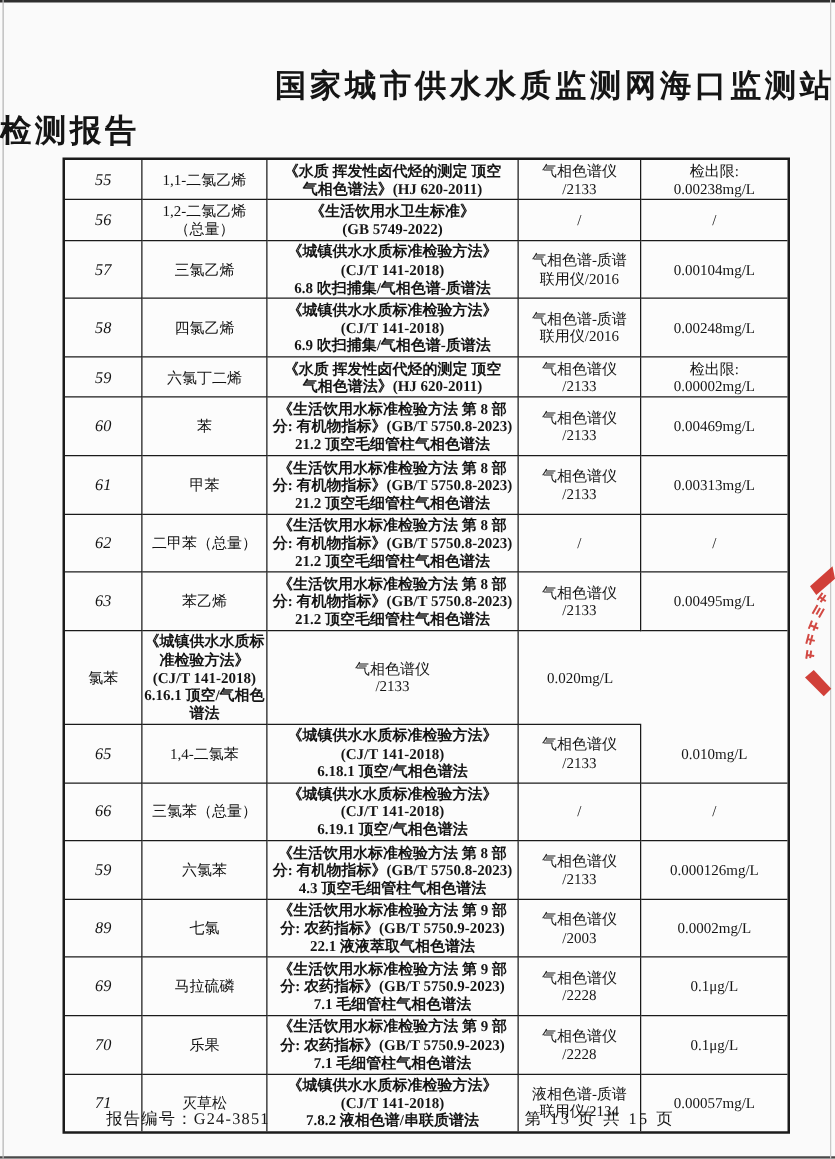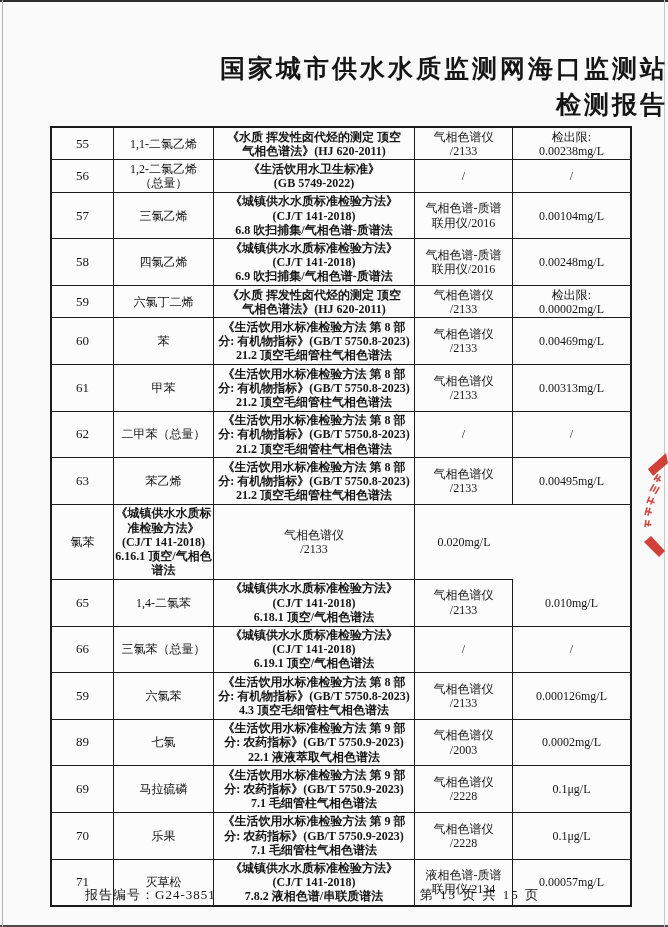--- a/index.html
+++ b/index.html
@@ -18,21 +18,21 @@
 
   .page{position:absolute;inset:0;}
 
   .title-line1{
     position:absolute;top:52px;left:0;width:100%;
     text-align:right;font-size:25px;font-weight:bold;
     letter-spacing:3px;white-space:nowrap;
   }
   .title-line2{
     position:absolute;top:88px;left:0;width:100%;
-    text-align:right;font-size:25px;font-weight:bold;
+    text-align:left;font-size:25px;font-weight:bold;
     letter-spacing:3px;
   }
 
   .tbl{
     position:absolute;top:126px;left:50px;width:582px;
     border:2px solid var(--border,#1b1b1b);
     box-sizing:border-box;
     background:#fcfcfc;
   }
   .tr{
@@ -44,21 +44,21 @@
     border-bottom:1.5px solid var(--border,#1b1b1b);
     box-sizing:border-box;
     display:flex;align-items:center;justify-content:center;
     text-align:center;
     font-size:12px;line-height:14.2px;
     padding:1.5px 1px;
     white-space:pre-line;
   }
   .td:last-child{border-right:none;}
   .tr:last-child .td{border-bottom:none;}
-  .td.no{font-size:13px;font-family:"Liberation Serif",serif;}
+  .td.no{font-size:13px;font-family:"Liberation Serif",serif;font-style:italic;}
   .td.method{letter-spacing:0;font-weight:bold;}
   .td.limit{font-size:12px;}
 
   .footer{
     position:absolute;top:886px;left:50px;width:582px;
     display:flex;justify-content:space-between;
     font-size:13px;
     align-items:flex-end;
   }
   .footer .report-no{margin-left:35px;letter-spacing:1px;}

